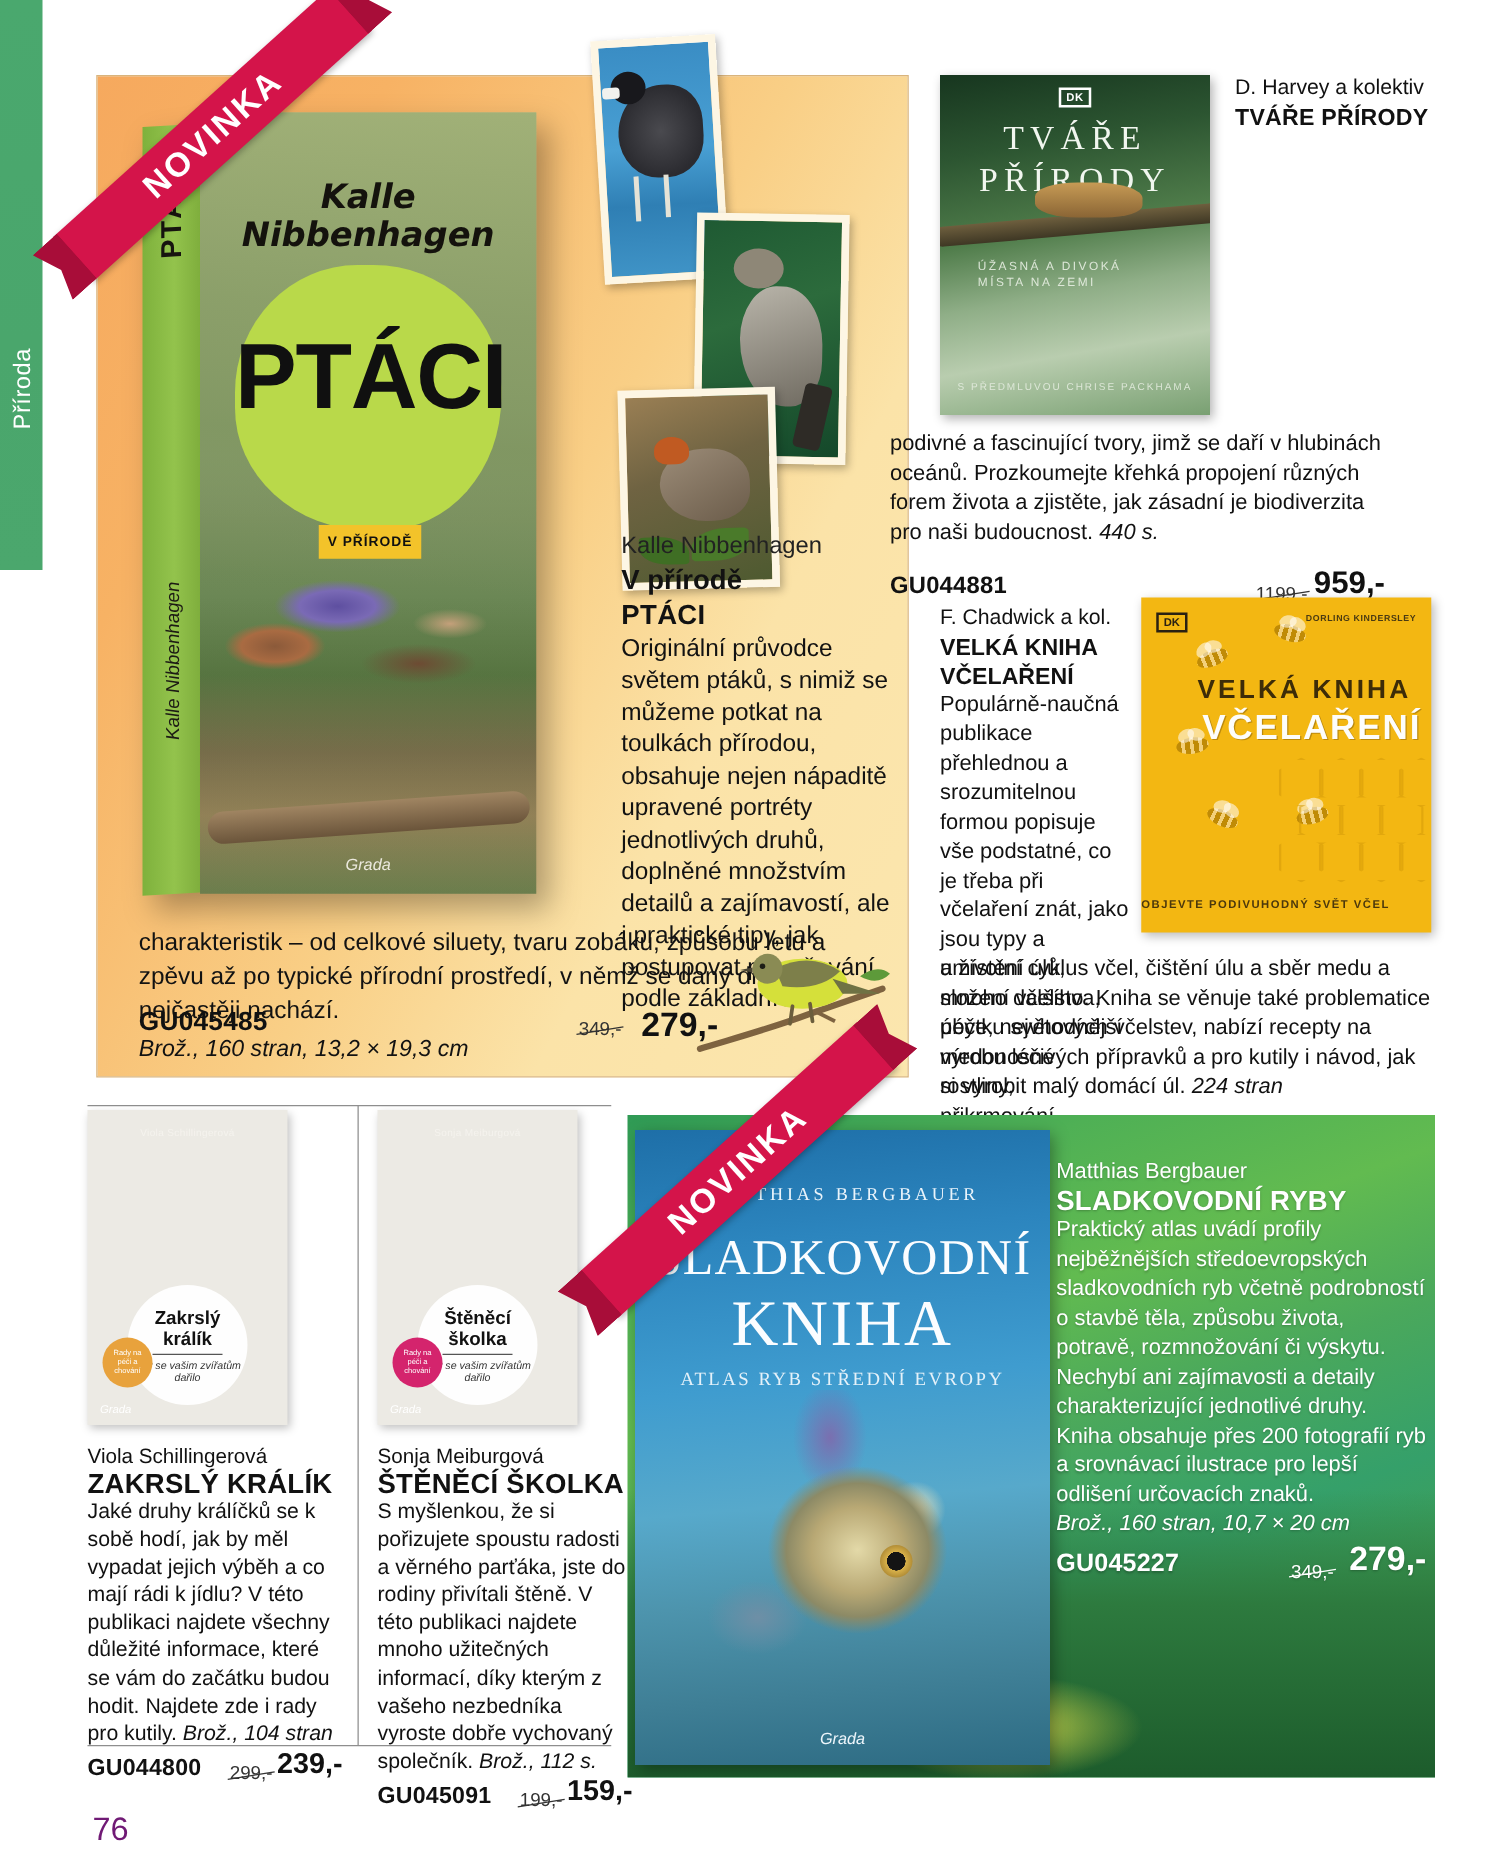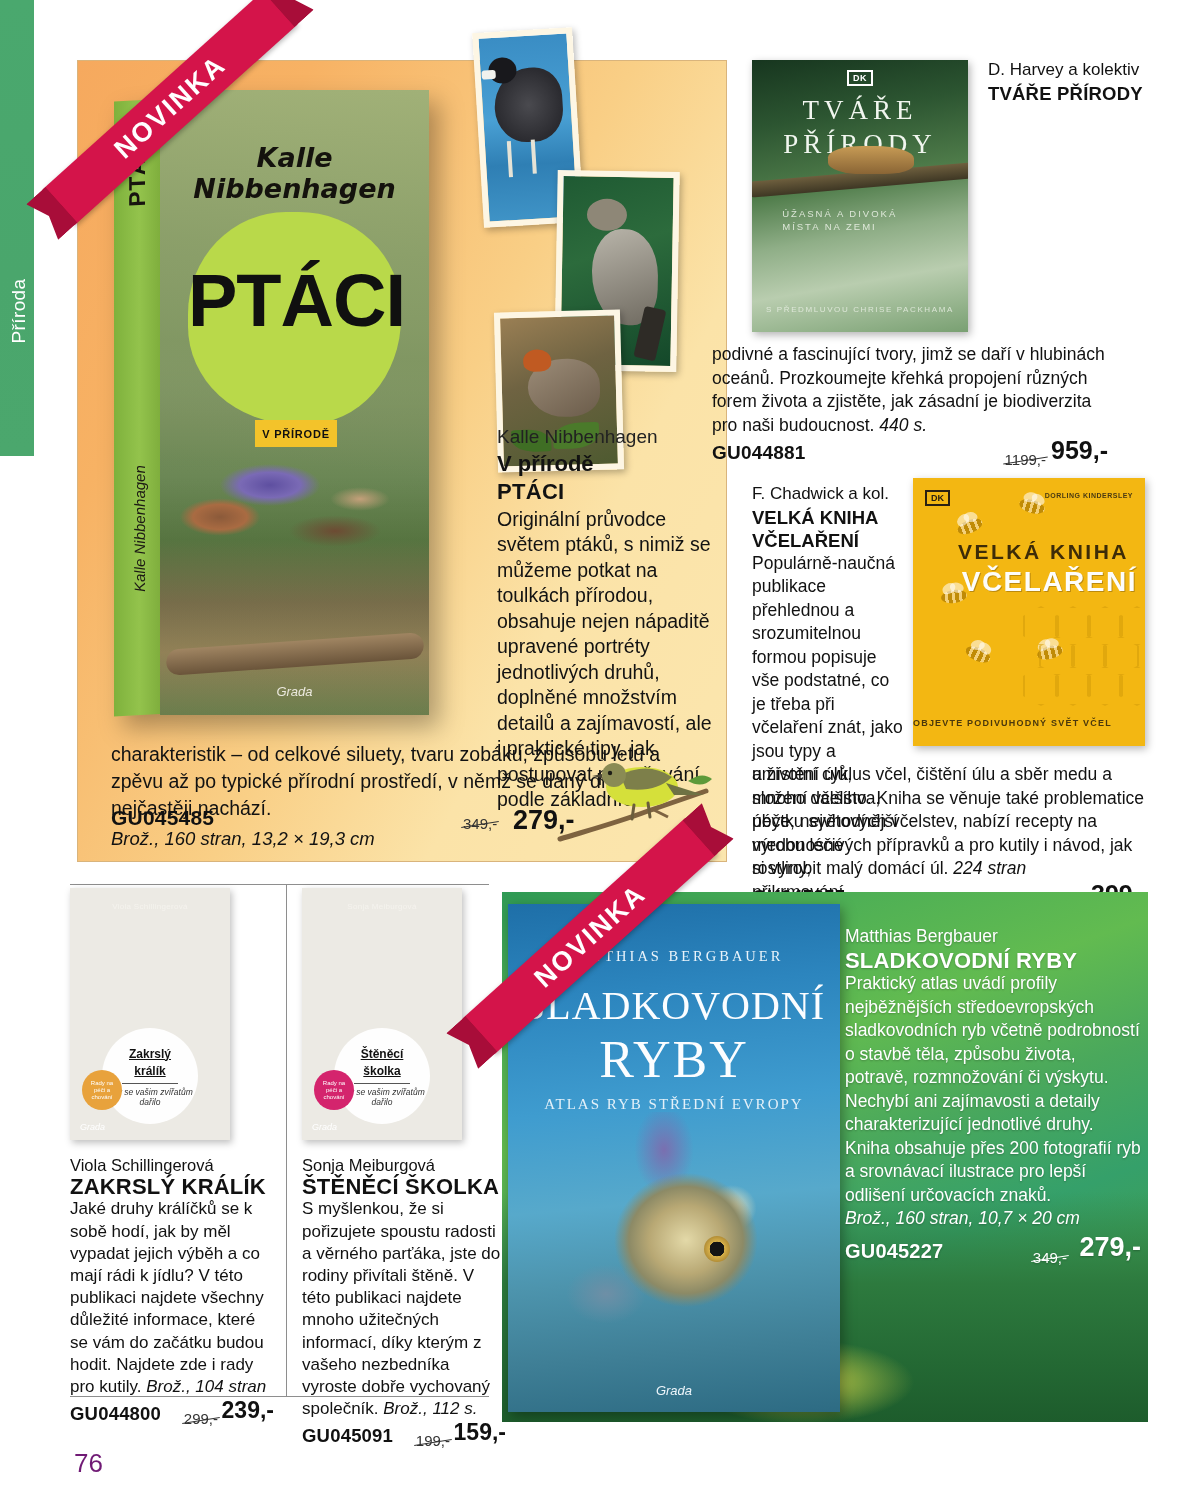--- a/index.html
+++ b/index.html
@@ -218,21 +218,21 @@
     position: absolute; left: 988px; top: 58px; width: 160px;
     font-size: 17.5px; line-height: 23.5px; color: #111;
   }
   .tvare-text .au { font-size: 17px; }
   .tvare-text .ti { font-weight: bold; font-size: 18.5px; letter-spacing: .2px; }
   .tvare-wide {
     position: absolute; left: 712px; top: 343px; width: 396px;
     font-size: 17.5px; line-height: 23.5px; color: #111;
   }
   .tvare-wide .pages { font-style: italic; }
-  .price-row { position: relative; margin-top: 2px; height: 30px; text-align: center; }
+  .price-row { position: relative; margin-top: 18px; height: 30px; text-align: center; }
   .price-row .code { position: absolute; left: 0; top: 2px; font-size: 19px; }
   .price-row .old  { position: absolute; right: 62px; top: 9px; }
   .price-row .new  { position: absolute; right: 0; top: 0; font-size: 25px; }
 
   
   .vcela-text {
     position: absolute; left: 752px; top: 482px; width: 152px;
     font-size: 17.5px; line-height: 23.5px; color: #111;
   }
   .vcela-text .au { font-size: 17px; }
@@ -315,21 +315,21 @@
       radial-gradient(ellipse 44px 52px at 74px 120px, #f4f1ea 0%, #3e3a36 68%, rgba(62,58,54,0) 80%),
       radial-gradient(ellipse 20px 20px at 56px 78px, #d8cfc2 0%, rgba(216,207,194,0) 75%),
       linear-gradient(170deg,#6c86ae 0%,#3f5d94 26%,#2e4c81 52%,#5d7ba8 72%,#93a7c2 100%);
   }
   .cov-badge {
     position: absolute; left: 50%; transform: translateX(-50%); bottom: 16px;
     width: 96px; height: 96px; border-radius: 50%; background: rgba(255,255,255,.94);
     display: flex; flex-direction: column; align-items: center; justify-content: center;
     text-align: center;
   }
-  .cov-badge .bt { font-size: 12px; font-weight: bold; color: #111; line-height: 17px; text-decoration: underline; }
+  .cov-badge .bt { font-size: 15px; font-weight: bold; color: #111; line-height: 17px; }
   .cov-badge .hr { width: 56px; height: 1px; background: #555; margin: 3px 0; }
   .cov-badge .bs { font-size: 8.5px; font-style: italic; color: #333; line-height: 10px; }
   .cov-dot {
     position: absolute; left: 12px; bottom: 30px; width: 40px; height: 40px;
     border-radius: 50%; display: flex; align-items: center; justify-content: center;
     font-size: 6px; color: #fff; text-align: center; line-height: 7px; padding: 3px;
   }
   .cov-author {
     position: absolute; left: 0; top: 14px; width: 100%; text-align: center;
     font-size: 8px; color: #f5f3ee; letter-spacing: .3px;
@@ -615,21 +615,21 @@
         <span class="new">159,-</span>
       </div>
     </div>
   </div>
 
   <div class="fish-panel">
     <div class="fish-underwater"></div>
     <div class="fish-cover">
       <div class="au">MATTHIAS BERGBAUER</div>
       <div class="t1">SLADKOVODNÍ</div>
-      <div class="t2">RYBY</div>
+      <div class="t2">KNIHA</div>
       <div class="t3">ATLAS RYB STŘEDNÍ EVROPY</div>
       <div class="carp"></div>
       <div class="eye"></div>
       <div class="logo">Grada</div>
     </div>
   </div>
 
   <div class="fish-text">
     <div class="au">Matthias Bergbauer</div>
     <div class="ti">SLADKOVODNÍ RYBY</div>

